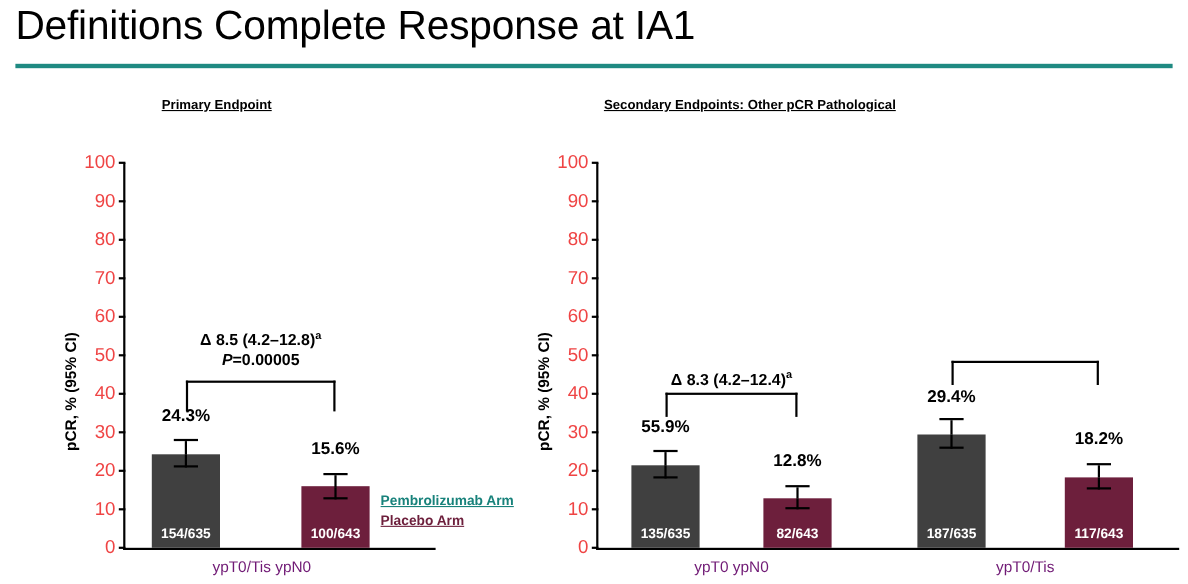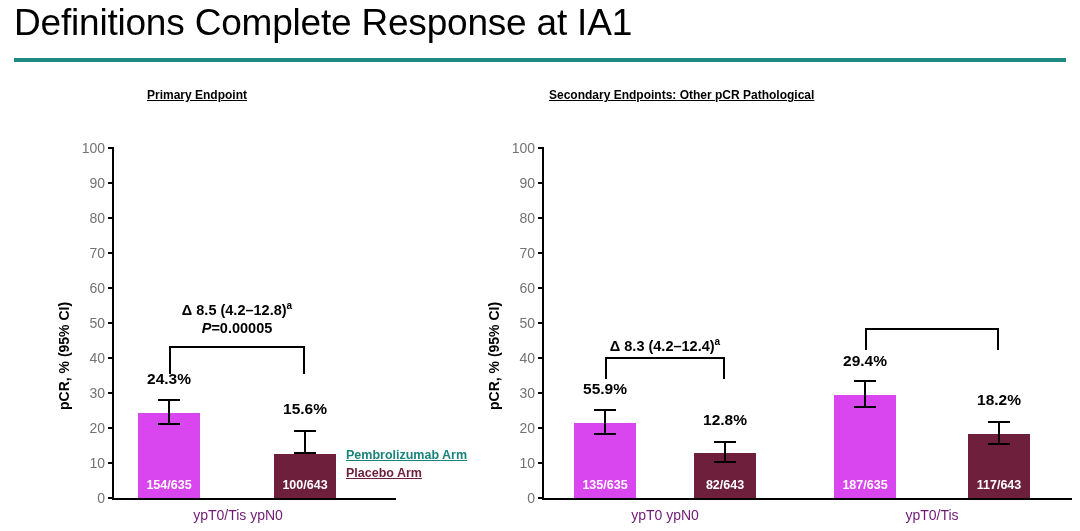--- a/index.html
+++ b/index.html
@@ -76,43 +76,43 @@
     box-sizing: content-box;
   }
   
   #plot-left  { left: 72px;  top: 8px; width: 282px; height: 350px; }
   #plot-right { left: 72px;  top: 8px; width: 528px; height: 350px; }
 
   .ytick {
     position: absolute;
     right: 100%;
     transform: translateY(-50%);
-    font-size: 14px;
+    font-size: 17px;
     text-align: right;
     padding-right: 9px;
     white-space: nowrap;
-    color: #737373;
+    color: #ef4444;
   }
   .ytick::after {
     content: "";
     position: absolute;
     right: 0;
     top: 50%;
     width: 6px;
     height: 2px;
     background: #000;
     transform: translateY(-1px);
   }
 
   .bar {
     position: absolute;
     bottom: 0;
     box-sizing: border-box;
   }
-  .bar.pembro  { background: #d946ef; }
+  .bar.pembro  { background: #404040; }
   .bar.placebo { background: #6d1f3c; }
 
   .bar-inner-label {
     position: absolute;
     bottom: 6px;
     left: 0;
     right: 0;
     text-align: center;
     color: #ffffff;
     font-size: 12.5px;
@@ -219,21 +219,21 @@
 
       <div class="bar pembro" style="left:24px; width:62px; height:85px;">
         <div class="errbar" style="bottom:85px; height:12px;"></div>
         <div class="errcap" style="bottom:97px;"></div>
         <div class="errbar" style="bottom:73px; height:12px;"></div>
         <div class="errcap" style="bottom:73px;"></div>
         <div class="bar-inner-label">154/635</div>
       </div>
       <div class="bar-value" style="left:14px; width:82px; top:222px;">24.3%</div>
 
-      <div class="bar placebo" style="left:160px; width:62px; height:44px;">
+      <div class="bar placebo" style="left:160px; width:62px; height:56px;">
         <div class="errbar" style="bottom:55px; height:11px;"></div>
         <div class="errcap" style="bottom:66px;"></div>
         <div class="errbar" style="bottom:44px; height:11px;"></div>
         <div class="errcap" style="bottom:44px;"></div>
         <div class="bar-inner-label">100/643</div>
       </div>
       <div class="bar-value" style="left:150px; width:82px; top:252px;">15.6%</div>
 
       <div class="bracket" style="left:55px; top:198px; width:136px; height:28px;"></div>
       <div class="delta-text" style="left:23px; top:152px; width:200px;">

